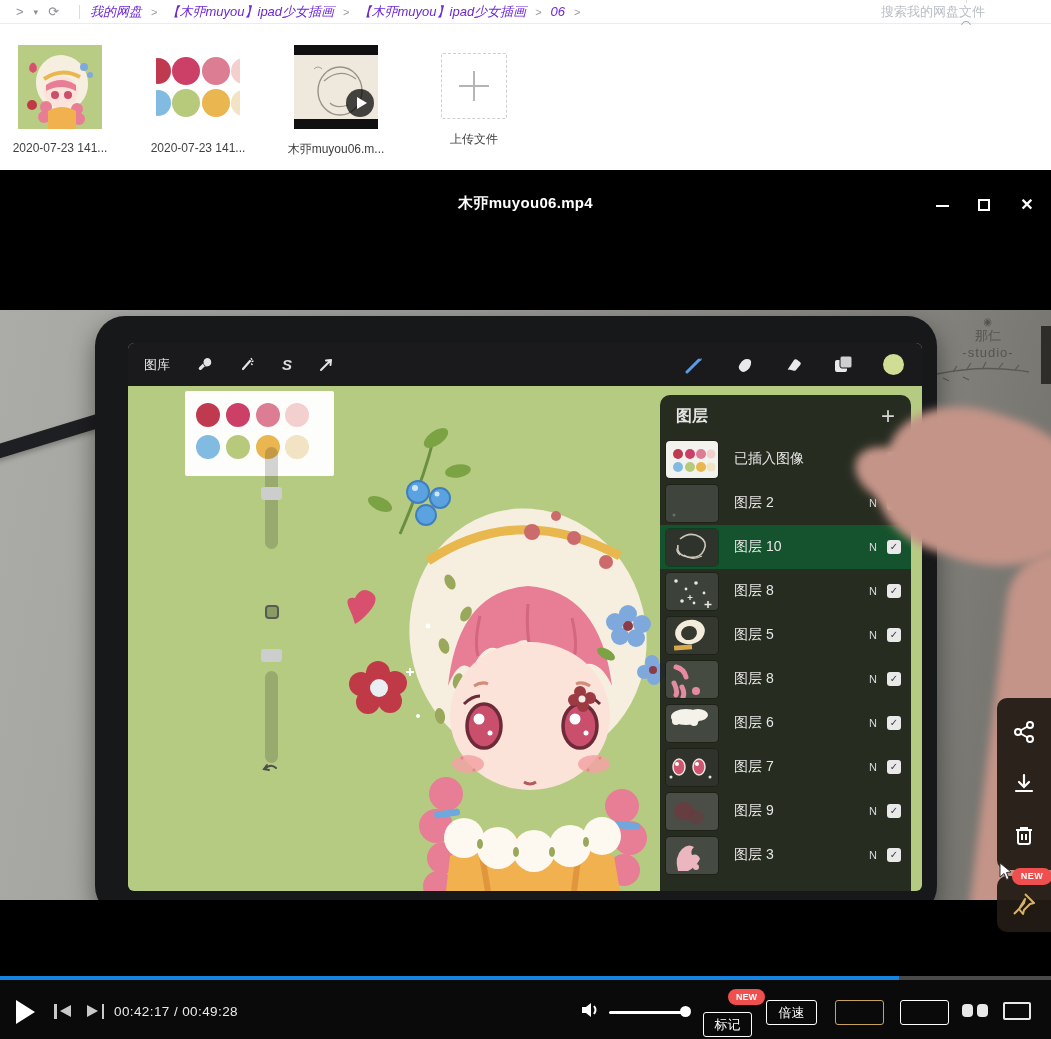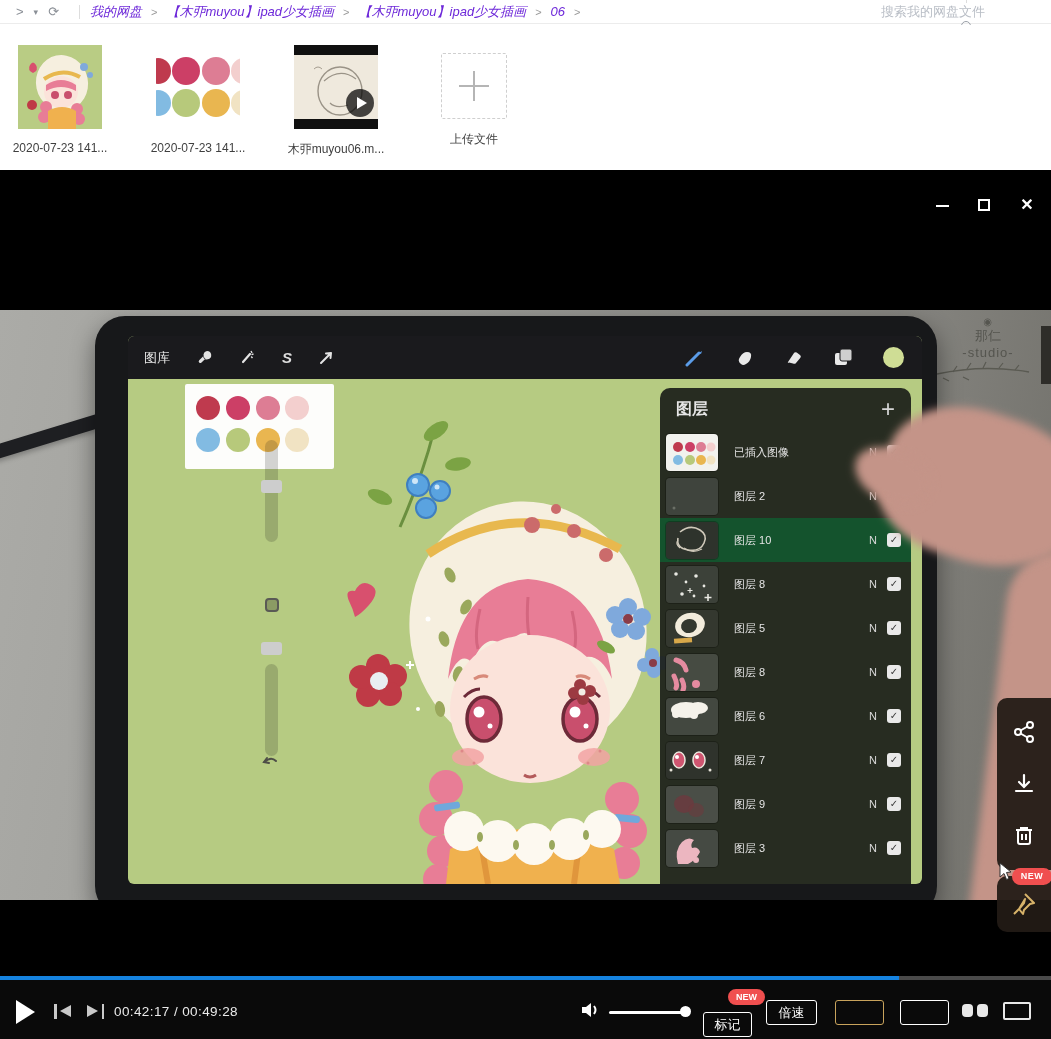--- a/index.html
+++ b/index.html
@@ -69,21 +69,21 @@
   #note { position:absolute; right:8px; top:6px; width:110px; color:#55554f; text-align:center; }
   #note .eye { font-size:10px; letter-spacing:1px; }
   #note .l1 { font-size:13px; }
   #note .l2 { font-size:13px; letter-spacing:1px; }
   #pen1 { position:absolute; left:-14px; top:118px; width:132px; height:14px; background:#1e1f22;
     border-radius:8px; transform:rotate(-17deg); box-shadow:0 3px 5px rgba(0,0,0,.25); }
   #sliver { position:absolute; right:0; top:16px; width:10px; height:58px; background:#2e2d29; }
   
   #ipad { position:absolute; left:95px; top:6px; width:842px; height:600px; background:#17181a;
     border-radius:30px; box-shadow:0 10px 24px rgba(0,0,0,.45); }
-  #screen { position:absolute; left:128px; top:26px; width:794px; height:548px; background:#b6cb82;
+  #screen { position:absolute; left:128px; top:33px; width:794px; height:548px; background:#b6cb82;
     border-radius:6px; overflow:hidden;padding-left:44px; }
   #ptoolbar { position:absolute; left:0; top:0; width:794px; height:43px; background:#1a1a1d;
     display:flex; align-items:center; color:#e9e9e9; }
   #ptoolbar .lg { display:flex; align-items:center; gap:26px; padding-left:16px; }
   #ptoolbar .rg { display:flex; align-items:center; gap:30px; margin-left:auto; padding-right:18px; }
   #gallery-label { font-size:13px; }
   .pt-s { font-style:italic; font-weight:bold; font-size:15px; color:#ddd; }
   #color-swatch { width:21px; height:21px; border-radius:50%; background:#cfdd95; }
   
   .track { position:absolute; width:13px; background:rgba(20,20,20,.18); border-radius:7px; }
@@ -97,21 +97,21 @@
   
   #layers-panel { position:absolute; left:532px; top:52px; width:251px; height:496px;
     background:rgba(28,31,26,.93); border-radius:10px 10px 0 0; color:#e6e6e6; }
   #lp-head { height:42px; display:flex; align-items:center; padding:0 16px; }
   #lp-title { font-size:16px; font-weight:bold; }
   #lp-plus { margin-left:auto; font-size:24px; font-weight:300; color:#d5d5d5; line-height:20px; }
   .lrow { height:44px; display:flex; align-items:center; padding-left:6px; position:relative; }
   .lrow.sel { background:#14532d; }
   .lthumb { width:52px; height:37px; border-radius:4px; overflow:hidden; flex:none;
     box-shadow:0 0 0 1px rgba(0,0,0,.25); }
-  .lname { font-size:11px; margin-left:16px; white-space:nowrap; }
+  .lname { font-size:14px; margin-left:16px; white-space:nowrap; }
   .lblend { margin-left:auto; font-size:11px; color:#d9d9d9; }
   .lcheck { width:14px; height:14px; background:#e9e9e9; border-radius:3px; margin:0 10px 0 10px;
     color:#3a3a3a; font-size:10px; line-height:14px; text-align:center; flex:none; }
   
   .skin { position:absolute; background:#c49488; filter:blur(4px); }
   #hand-fingers { right:-40px; top:104px; width:210px; height:150px; border-radius:48% 52% 60% 40%; transform:rotate(18deg); }
   #hand-finger2 { right:118px; top:140px; width:80px; height:52px; border-radius:50%; transform:rotate(25deg); }
   #hand-arm { right:-46px; top:240px; width:110px; height:430px; border-radius:60px; transform:rotate(7deg); }
   
   .side-box { position:absolute; left:997px; width:54px; background:rgba(34,27,21,.94);
@@ -243,20 +243,21 @@
 
     <div class="file-item">
       <div class="t-upload">
         <div class="plus"></div>
       </div>
       <div class="file-label">上传文件</div>
     </div>
   </div>
 
   <div id="player">
+    <div id="player-title">木丣muyou06.mp4</div>
     <div class="winbtn" id="btn-min">
         <i class="bar"></i>
       </div>
     <div class="winbtn" id="btn-max">
         <i class="box"></i>
       </div>
     <div class="winbtn" id="btn-close">✕</div>
 
     <div id="video">
       <div id="note">

